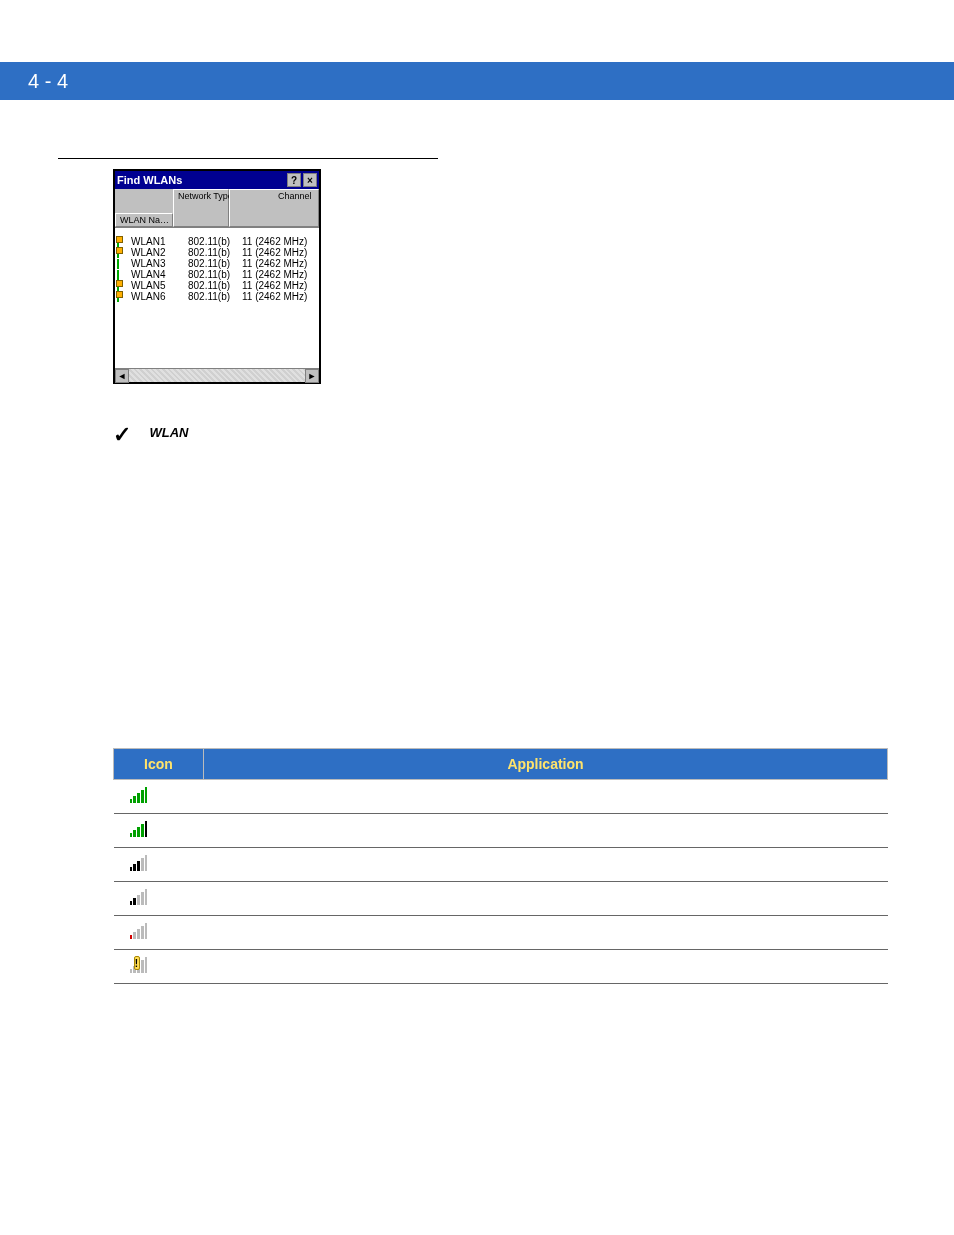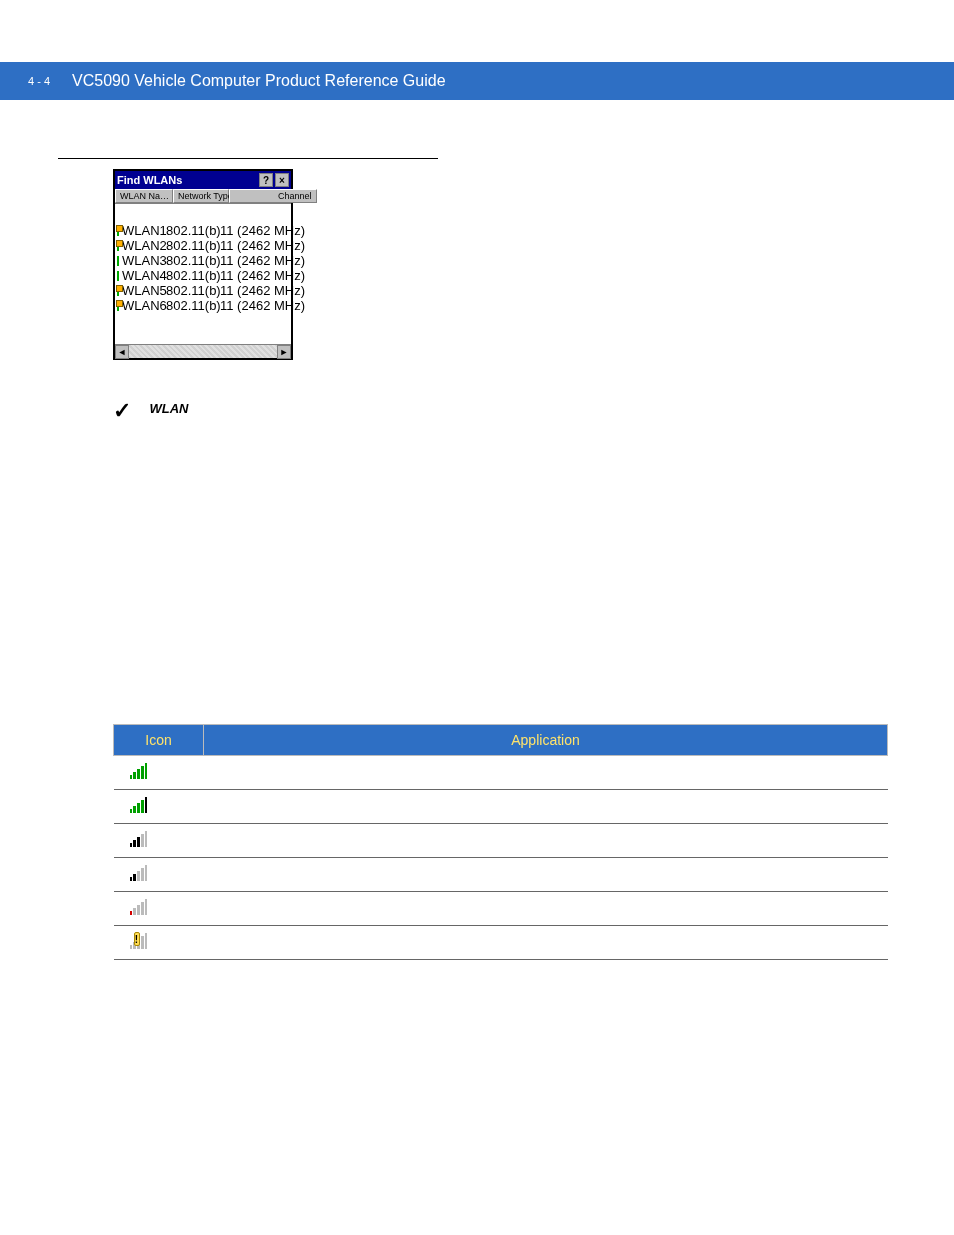--- a/index.html
+++ b/index.html
@@ -15,21 +15,21 @@
       background: #2e6fc4;
       height: 38px;
       width: 100%;
       margin-top: 62px;
       display: flex;
       align-items: center;
       padding-left: 28px;
     }
     .page-num {
       color: #fff;
-      font-size: 11px;
+      font-size: 20px;
       font-weight: 400;
       margin-right: 22px;
     }
     .header-title {
       color: #fff;
       font-size: 16px;
       font-weight: 400;
     }
     .content {
       padding: 58px 66px 0 58px;
@@ -42,21 +42,21 @@
     }
     .section-title {
       font-size: 26px;
       font-weight: 700;
       letter-spacing: -0.5px;
       margin-bottom: 40px;
     }
     .indent { margin-left: 55px; }
     .screenshot {
       border: 2px solid #000;
-      width: 180px;
+      width: 208px;
       background: #fff;
       font-size: 0;
     }
     .win-title {
       background: #000091;
       color: #fff;
       height: 18px;
       display: flex;
       align-items: center;
       justify-content: space-between;
@@ -81,27 +81,27 @@
       border-bottom: 1px solid #808080;
     }
     .col {
       border: 1px solid #fff;
       border-right-color: #808080;
       border-bottom-color: #808080;
       padding: 1px 4px;
       background: #c0c0c0;
       white-space: nowrap;
     }
-    .col1 { width: 58px; }
+    .col1 { width: 58px; margin-top: 24px; }
     .col2 { width: 56px; }
     .col3 { flex: 1; padding-left: 48px; }
     .rows {
-      font-size: 13px;
+      font-size: 10px;
       font-family: Tahoma, Arial;
-      padding: 19px 0;
+      padding: 8px 0;
       height: 140px;
       background: #fff;
     }
     .row {
       display: flex;
       align-items: center;
       padding: 0 2px;
       white-space: nowrap;
     }
     .row-icon {
@@ -114,21 +114,21 @@
     .bar { width: 2px; background: #0a0; display: inline-block; margin-right: 1px; }
     .lock-badge { position: relative; }
     .lock-badge::after {
       content: '';
       position: absolute; left: -1px; top: -1px;
       width: 5px; height: 5px;
       background: #ffb000;
       border: 1px solid #806000;
     }
     .c1 { width: 44px; }
-    .c2 { width: 54px; }
+    .c2 { width: 54px; margin-left: 13px; }
     .c3 { flex: 1; }
     .scrollbar {
       height: 14px;
       background: repeating-linear-gradient(45deg,#e0e0e0,#e0e0e0 2px,#d0d0d0 2px,#d0d0d0 4px);
       display: flex;
       justify-content: space-between;
       border-top: 1px solid #808080;
     }
     .scroll-btn {
       width: 14px; height: 14px;
@@ -155,21 +155,21 @@
     }
     .icon-table {
       margin-top: 300px;
       width: 100%;
       border-collapse: collapse;
       font-size: 13px;
     }
     .icon-table thead th {
       background: #2e6fc4;
       color: #ffe36b;
-      font-weight: 400;
+      font-weight: 700;
       font-size: 14px;
       padding: 7px 4px;
       border: 1px solid #bbb;
     }
     .icon-table th.icon-col { width: 90px; }
     .icon-table td {
       border-bottom: 1px solid #666;
       padding: 6px 8px;
       vertical-align: middle;
       height: 34px;
@@ -187,21 +187,20 @@
       position:absolute;left:4px;top:-1px;width:6px;height:14px;
       background:#ffdd55;border:1px solid #aa8800;border-radius:2px;
       display:flex;align-items:center;justify-content:center;font-size:10px;font-weight:700;color:#000;
     }
   </style>
 </head>
 <body>
 
 <div class="header-bar">
   <span class="page-num">4 - 4</span>
-  <span class="header-title">VC5090 Vehicle Computer Product Reference Guide</span>
 </div>
 
 <div class="content">
   <hr class="section-rule">
 
   <div class="indent">
     <div class="screenshot">
       <div class="win-title">
         <span>Find WLANs</span>
         <div class="win-btns">

